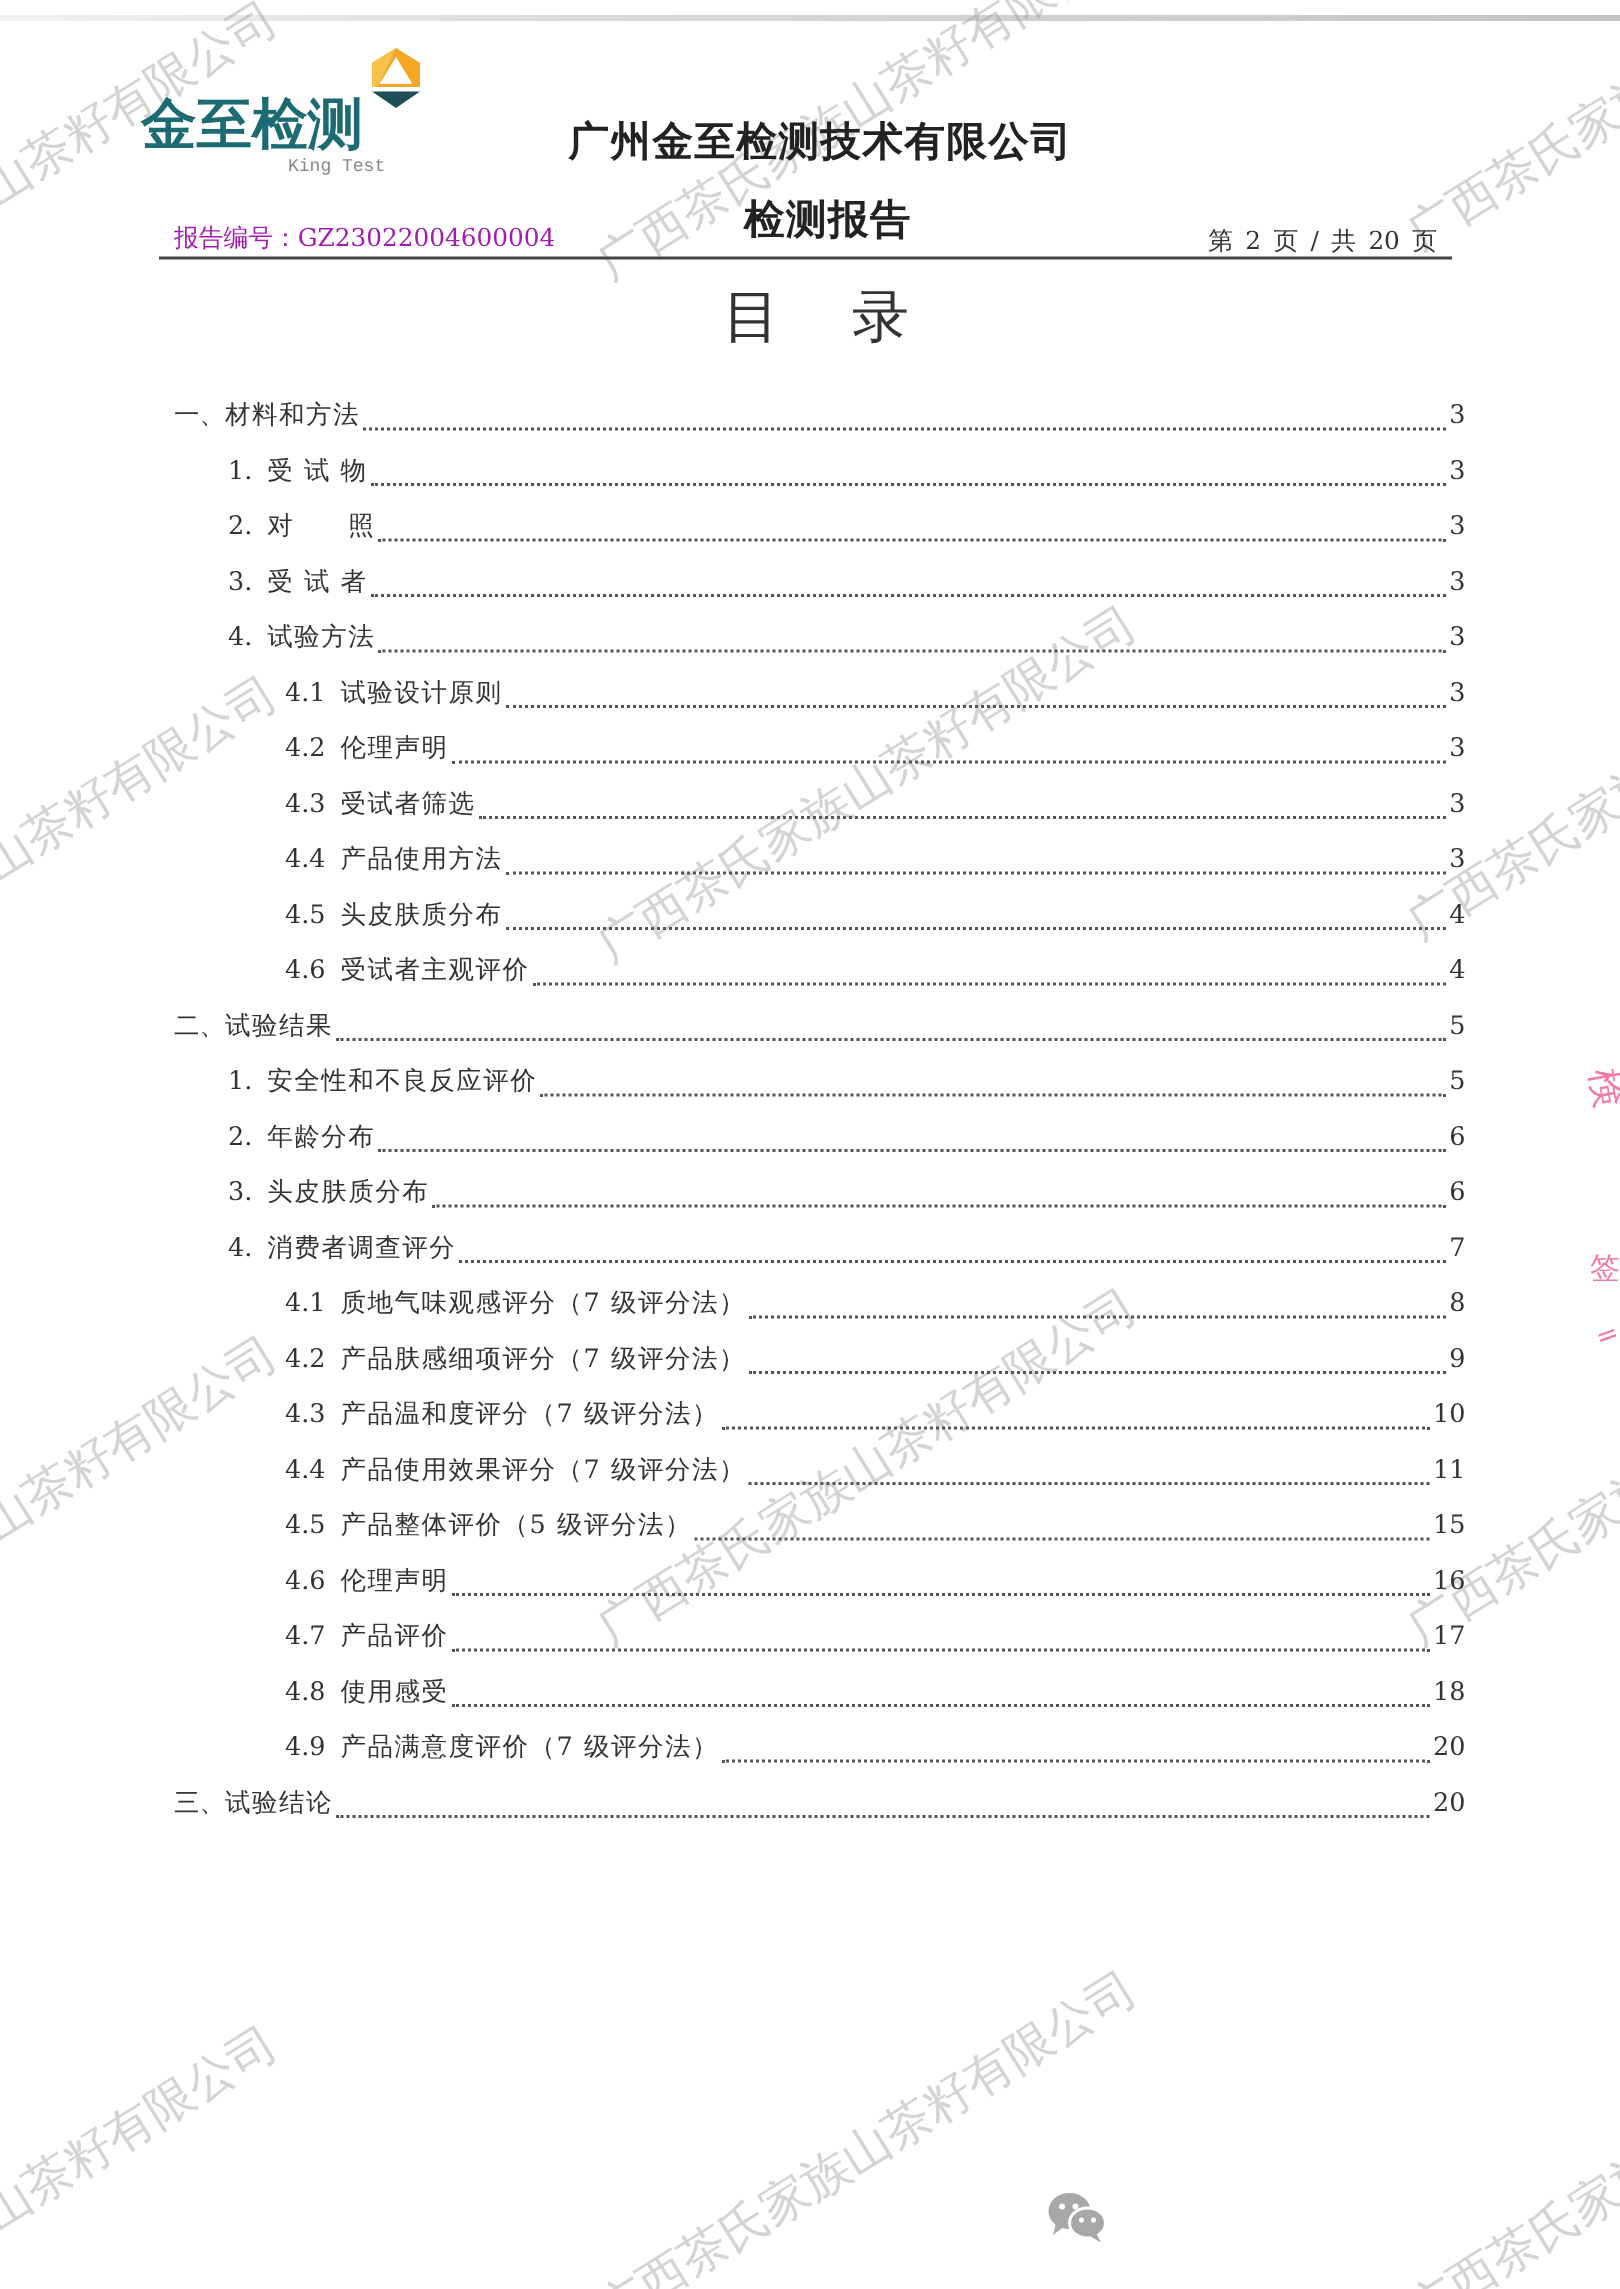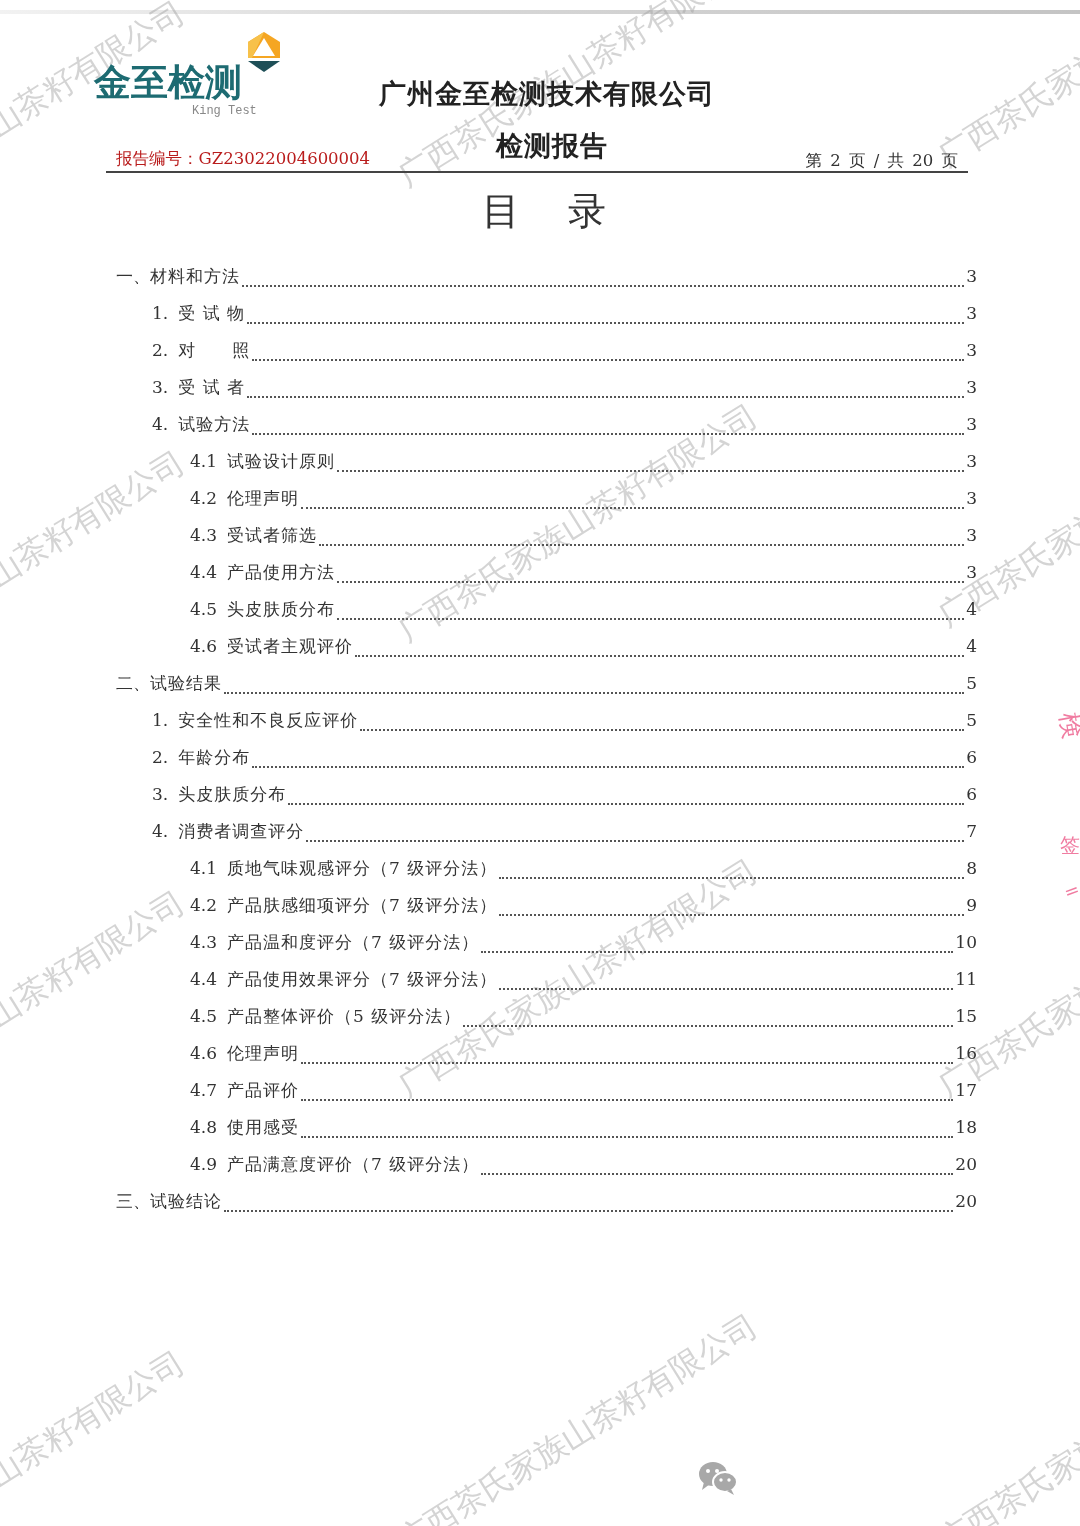--- a/index.html
+++ b/index.html
@@ -17,21 +17,21 @@
       font-size: 12px; color: #888; white-space: nowrap; }
     .logo-mark { position: absolute; left: 152px; top: 2px; width: 36px; height: 46px; }
 
     
     .company { position: absolute; left: 0; width: 1080px; top: 76px; text-align: center;
       font-family: "DejaVu Sans", sans-serif; font-weight: bold; font-size: 27px; color: #222;
       padding-left: 14px; letter-spacing: 1px; }
     .report-title { position: absolute; left: 0; width: 1080px; top: 128px; text-align: center;
       font-family: "DejaVu Sans", sans-serif; font-weight: bold; font-size: 27px; color: #222;
       padding-left: 24px; letter-spacing: 1px; }
-    .report-no { position: absolute; left: 116px; top: 148px; font-size: 16.5px; color: #b91c1c; white-space: nowrap; }
+    .report-no { position: absolute; left: 116px; top: 148px; font-size: 16.5px; color: #a21caf; white-space: nowrap; }
     .page-info { position: absolute; right: 122px; top: 150px; font-size: 16.5px; color: #333; white-space: nowrap; word-spacing: 3px; text-align: right; }
     .header-rule { position: absolute; left: 106px; top: 171px; width: 862px; height: 2px; background: #444; }
 
     .toc-title { position: absolute; left: 0; width: 1080px; top: 186px; text-align: center;
       font-size: 38px; color: #333; letter-spacing: 18px; padding-left: 26px; }
 
     
     .toc { position: absolute; left: 0; top: 262px; width: 1080px; }
     .toc-row { position: absolute; display: flex; align-items: baseline; height: 30px; right: 103px;
       font-size: 17px; color: #333; white-space: nowrap; }

